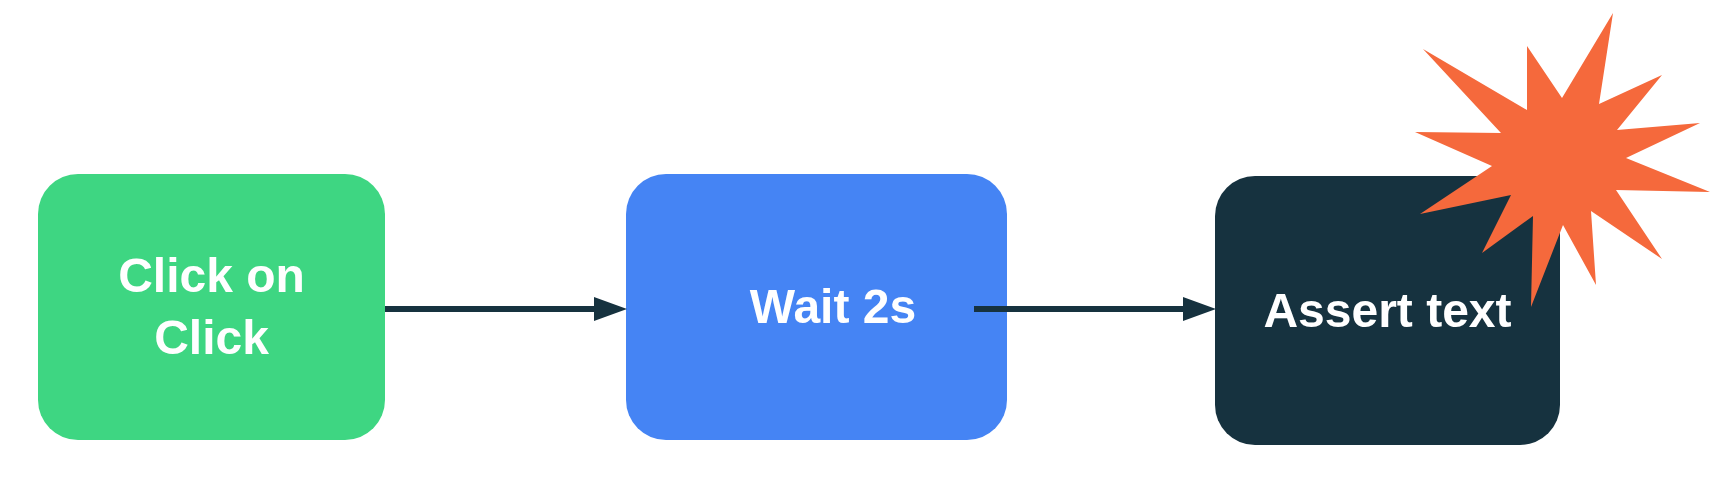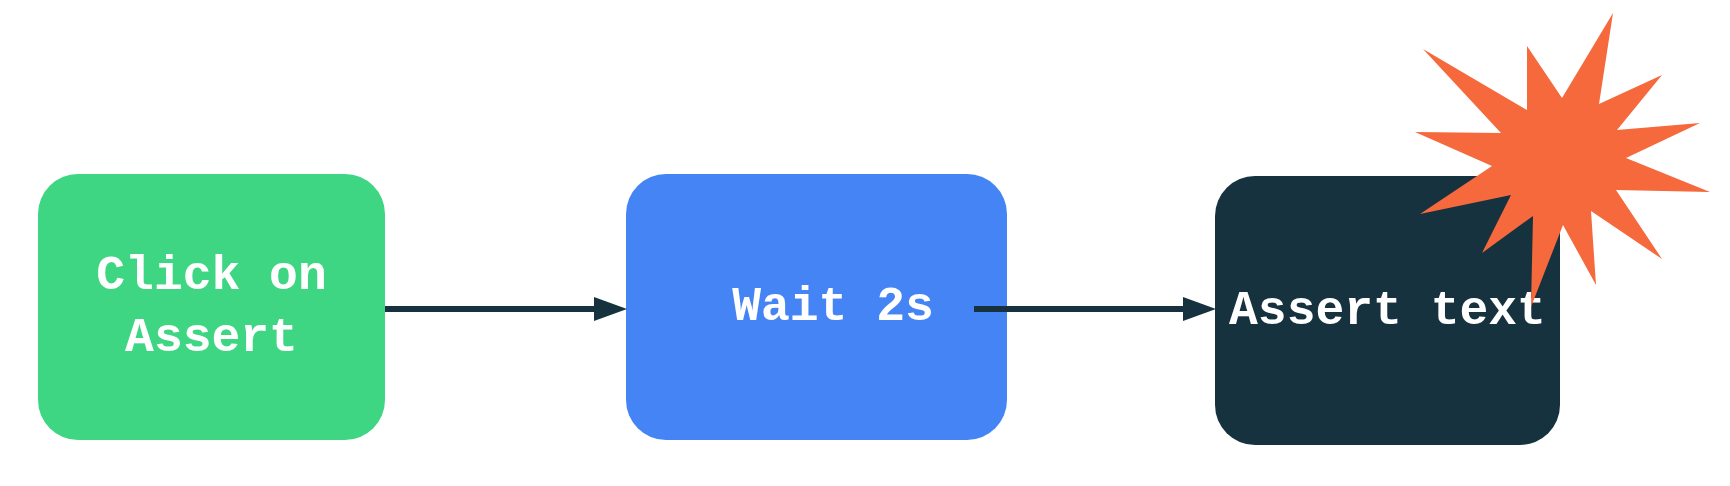--- a/index.html
+++ b/index.html
@@ -6,21 +6,21 @@
     margin: 0;
     padding: 0;
     background: #FFFFFF;
   }
   #canvas {
     position: relative;
     width: 1730px;
     height: 486px;
     background: #FFFFFF;
     overflow: hidden;
-    font-family: Liberation Mono, monospace;
+    font-family: Liberation Sans, sans-serif;
   }
   .node {
     position: absolute;
     border-radius: 40px;
     display: flex;
     flex-direction: column;
     align-items: center;
     justify-content: center;
     z-index: 1;
   }
@@ -44,21 +44,21 @@
   }
 </style>
 </head>
 <body>
 
 <div id="canvas">
 
   <div class="node n1">
     <div class="node-label">
       <span class="line">Click on</span>
-      <span class="line">Assert</span>
+      <span class="line">Click</span>
     </div>
   </div>
 
   <div class="node n2">
     <div class="node-label">
       <span class="line">Wait 2s</span>
       <span class="line"></span>
     </div>
   </div>
 

